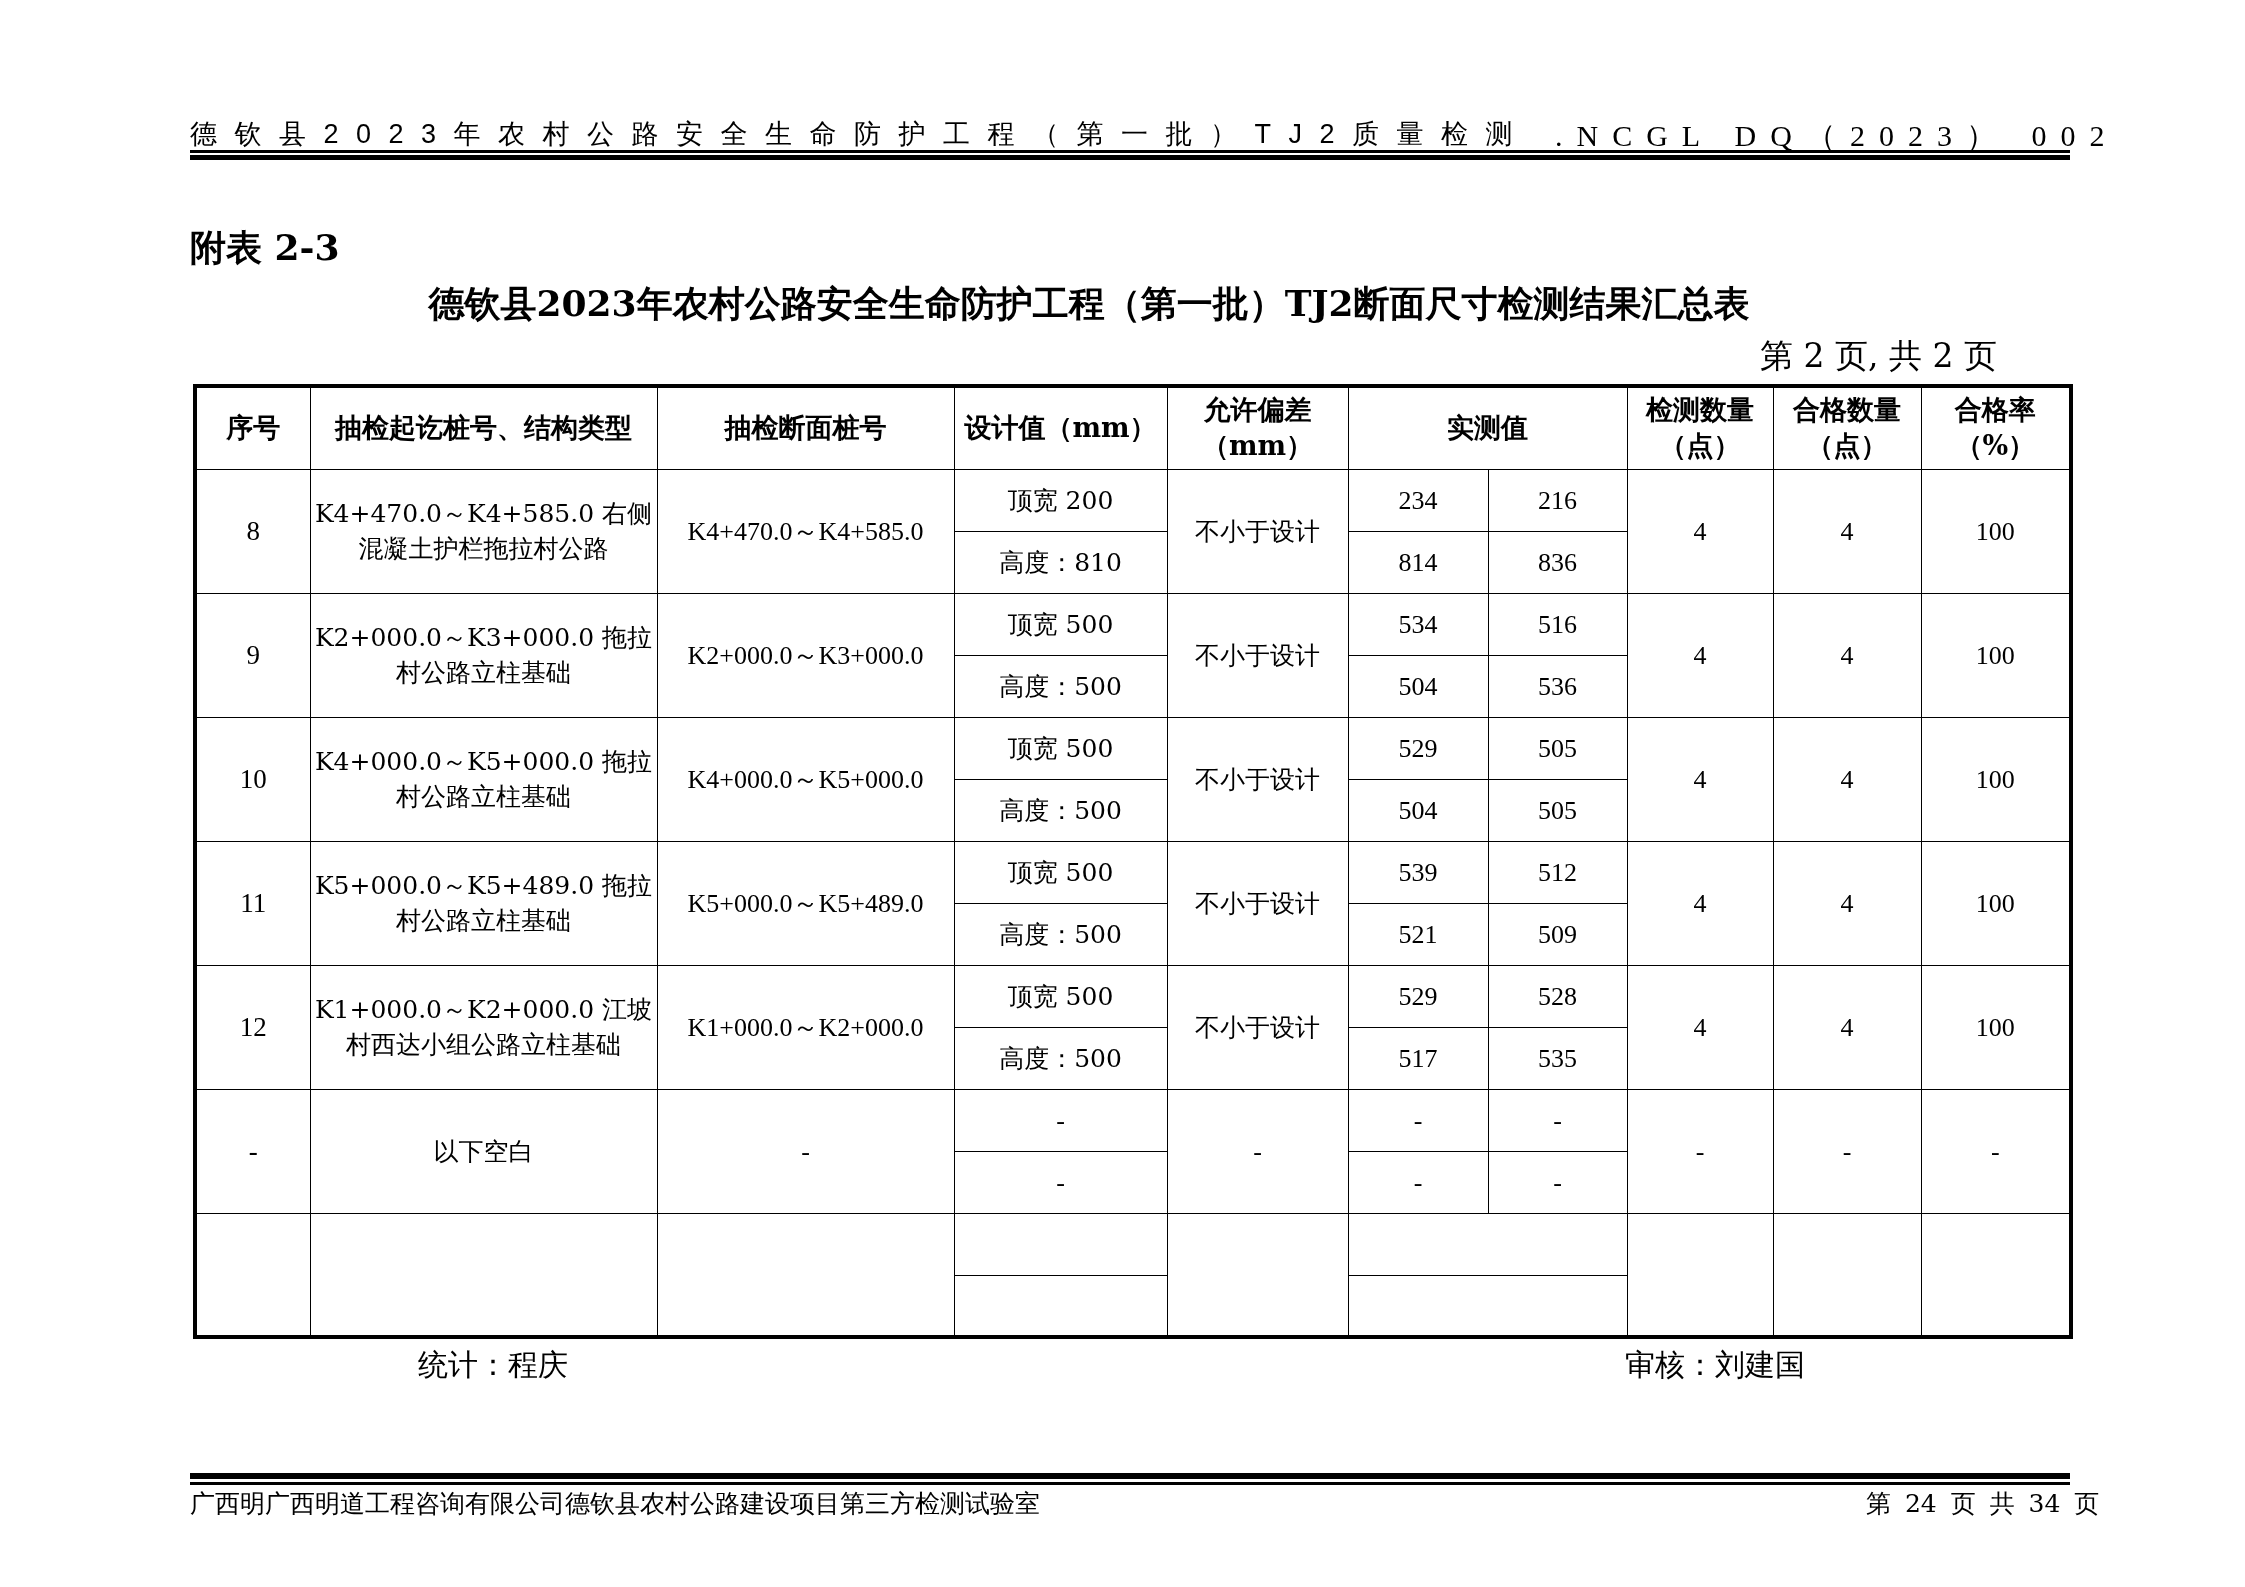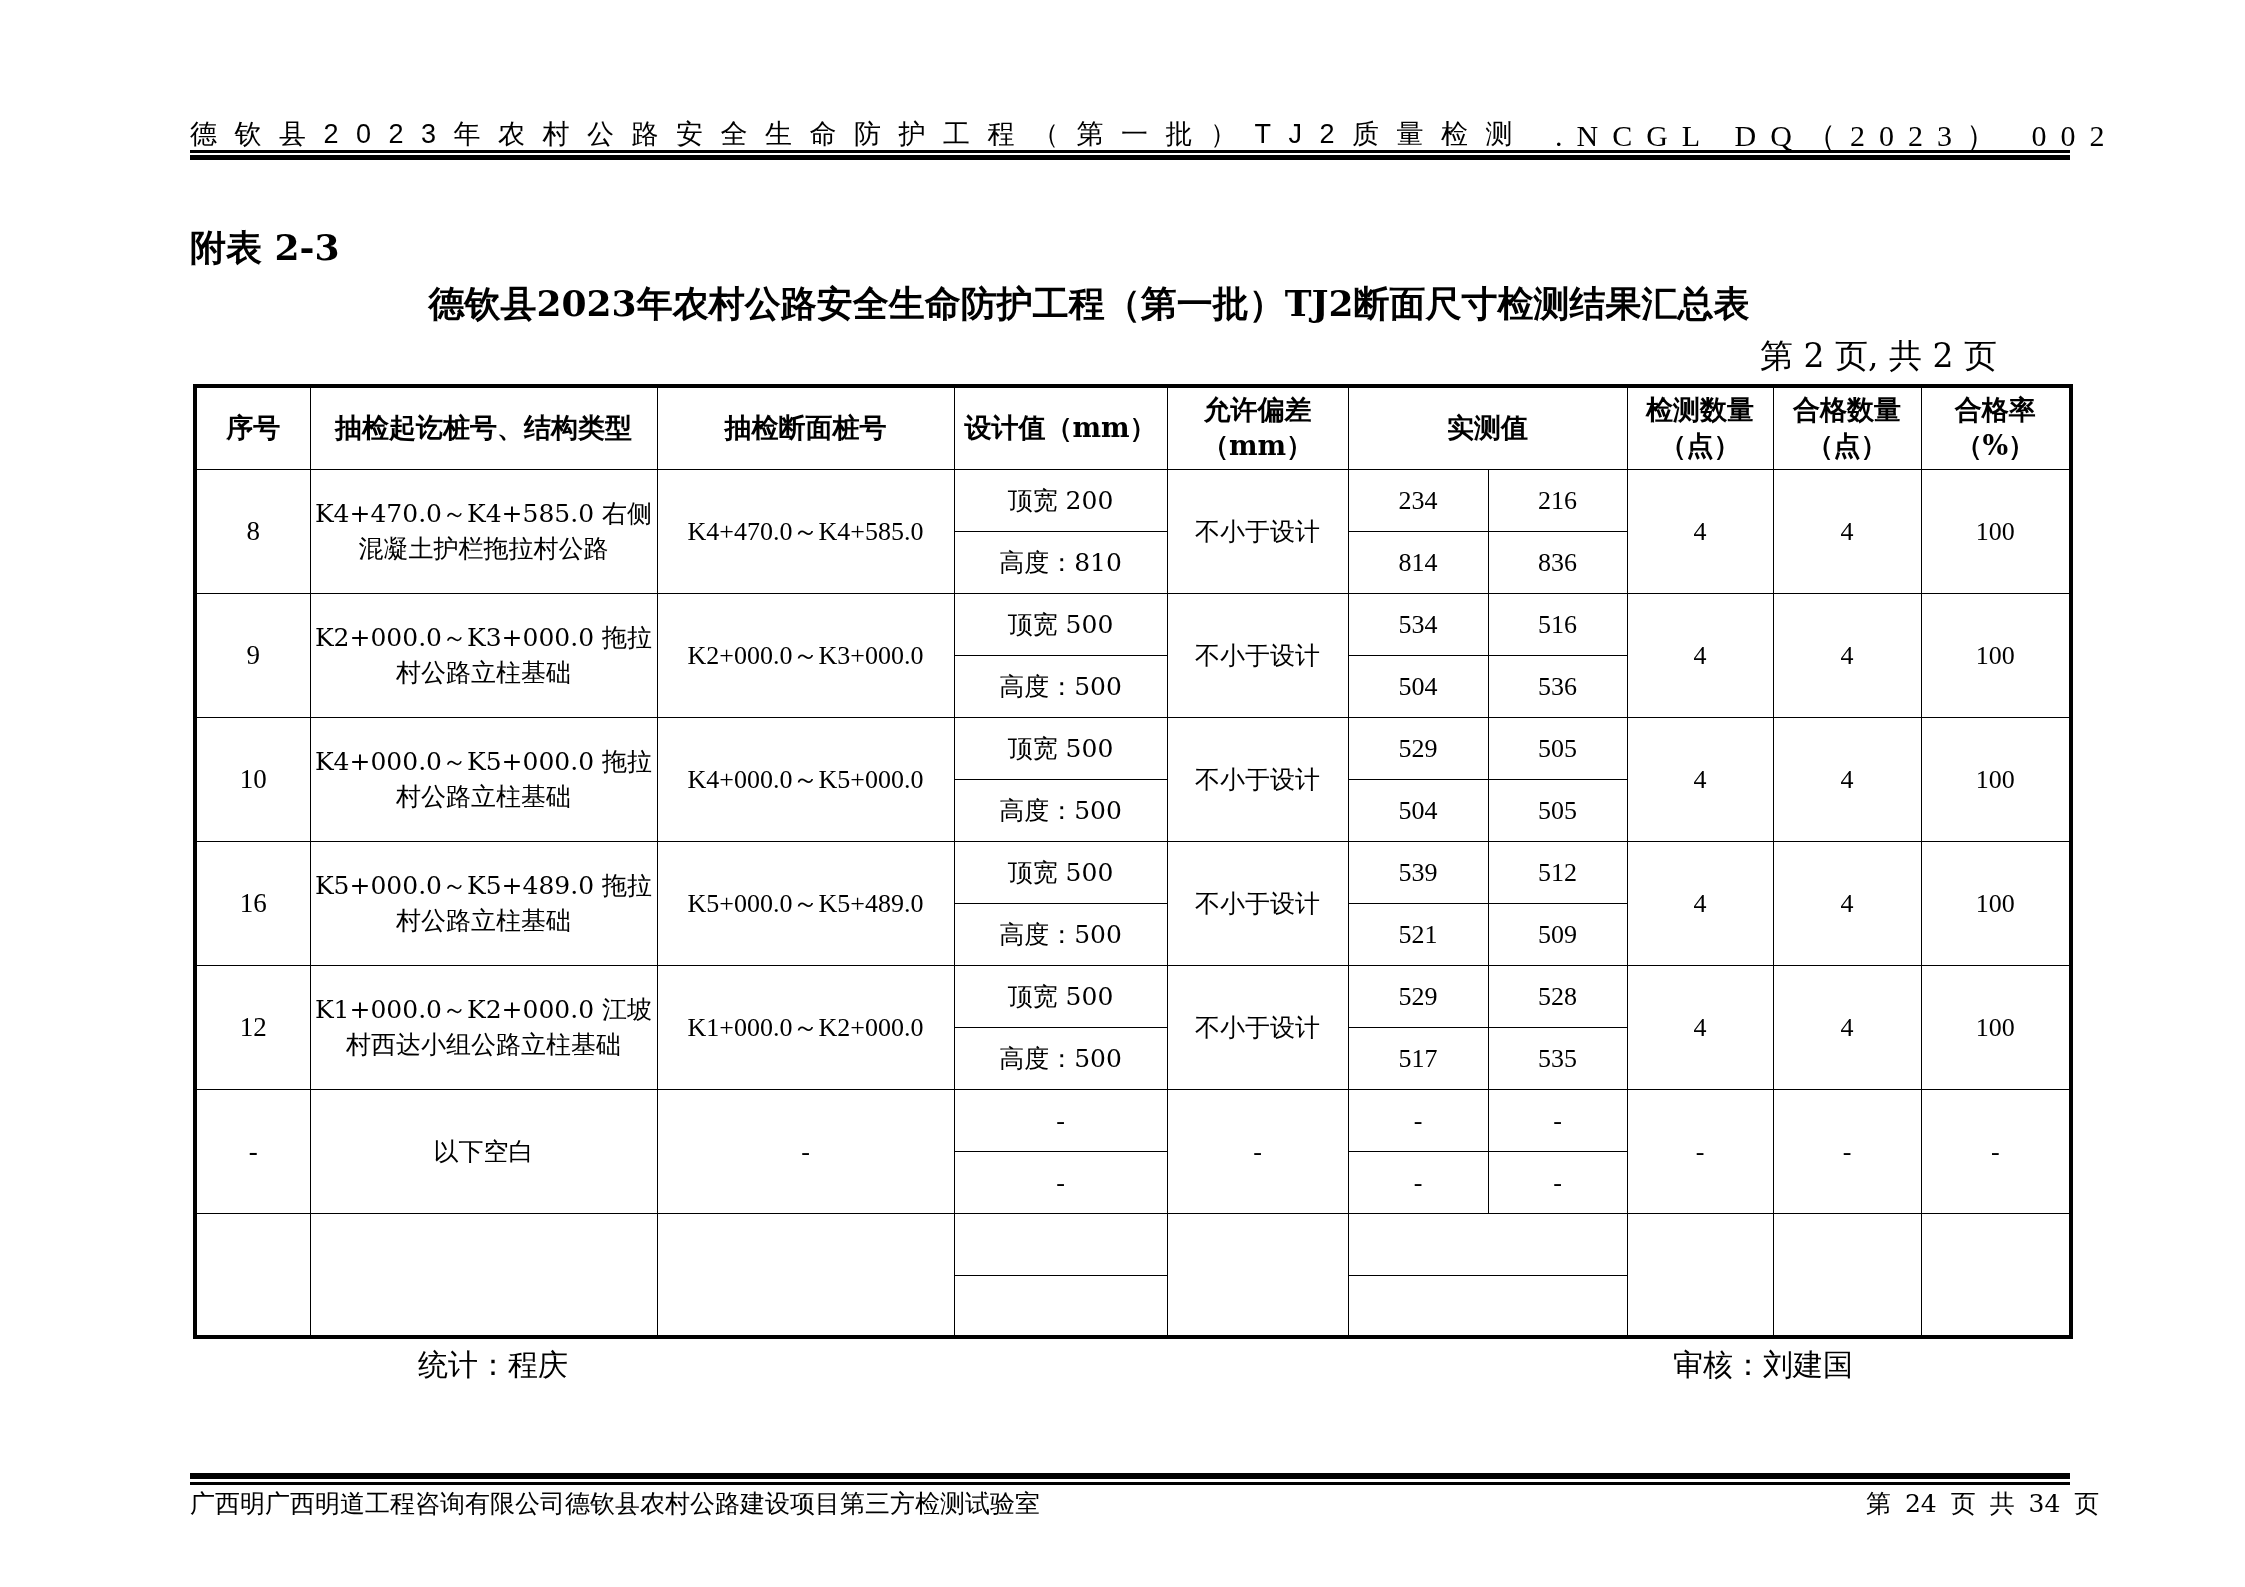--- a/index.html
+++ b/index.html
@@ -47,21 +47,21 @@
       padding: 0; font-size: 26px; line-height: 35px; font-weight: normal;
     }
     .tbl th { font-size: 27px; font-weight: bold; font-family: "DejaVu Serif", serif; line-height: 36px; }
     .tbl td.cn { font-family: "DejaVu Serif", serif; font-size: 25px; }
     .tbl tr.hrow { height: 83px; }
     .tbl tr.half { height: 62px; }
     .tbl td.seq { font-size: 27px; }
 
     
     .sig-stat { left: 418px; top: 1345px; font-size: 30px; white-space: nowrap; font-family: "DejaVu Serif", serif; }
-    .sig-review { left: 1625px; top: 1345px; font-size: 30px; white-space: nowrap; font-family: "DejaVu Serif", serif; margin-left: 48px; }
+    .sig-review { left: 1625px; top: 1345px; font-size: 30px; white-space: nowrap; font-family: "DejaVu Serif", serif; }
 
     
     .ftr-rule-thick { left: 190px; top: 1473px; width: 1880px; height: 6px; background: #000; }
     .ftr-rule-thin { left: 190px; top: 1482px; width: 1880px; height: 3px; background: #000; }
     .ftr-left { left: 190px; top: 1487px; font-size: 25px; white-space: nowrap; font-family: Liberation Serif, serif; }
     .ftr-right { left: 1866px; top: 1487px; font-size: 25px; white-space: nowrap; font-family: "DejaVu Serif", serif; word-spacing: 6px; }
   </style>
 </head>
 <body>
 
@@ -169,21 +169,21 @@
     <td rowspan="2">4</td>
     <td rowspan="2">100</td>
   </tr>
   <tr class="half">
     <td class="cn">高度：500</td>
     <td>504</td>
     <td>505</td>
   </tr>
 
   <tr class="half">
-    <td rowspan="2" class="seq">16</td>
+    <td rowspan="2" class="seq">11</td>
     <td rowspan="2" class="cn">
       <div>K5+000.0～K5+489.0 拖拉</div>
       <div>村公路立柱基础</div>
     </td>
     <td rowspan="2">K5+000.0～K5+489.0</td>
     <td class="cn">顶宽 500</td>
     <td rowspan="2" class="cn">不小于设计</td>
     <td>539</td>
     <td>512</td>
     <td rowspan="2">4</td>

